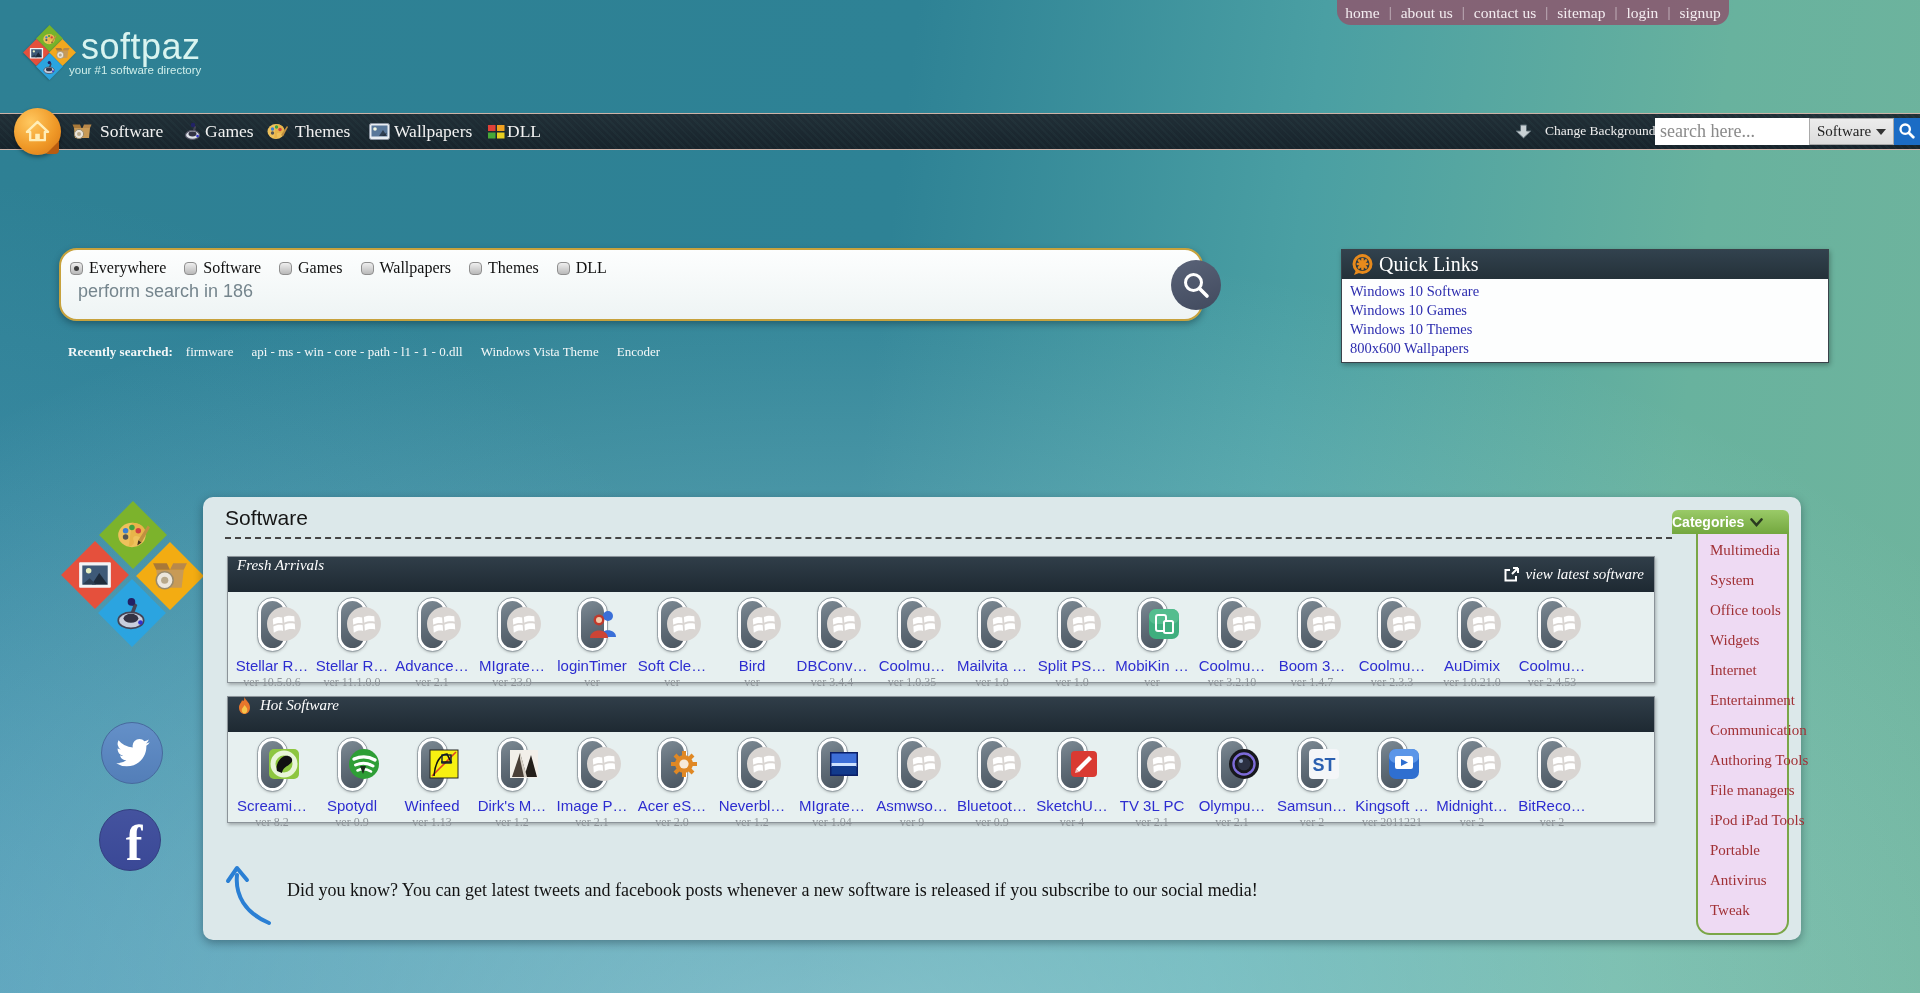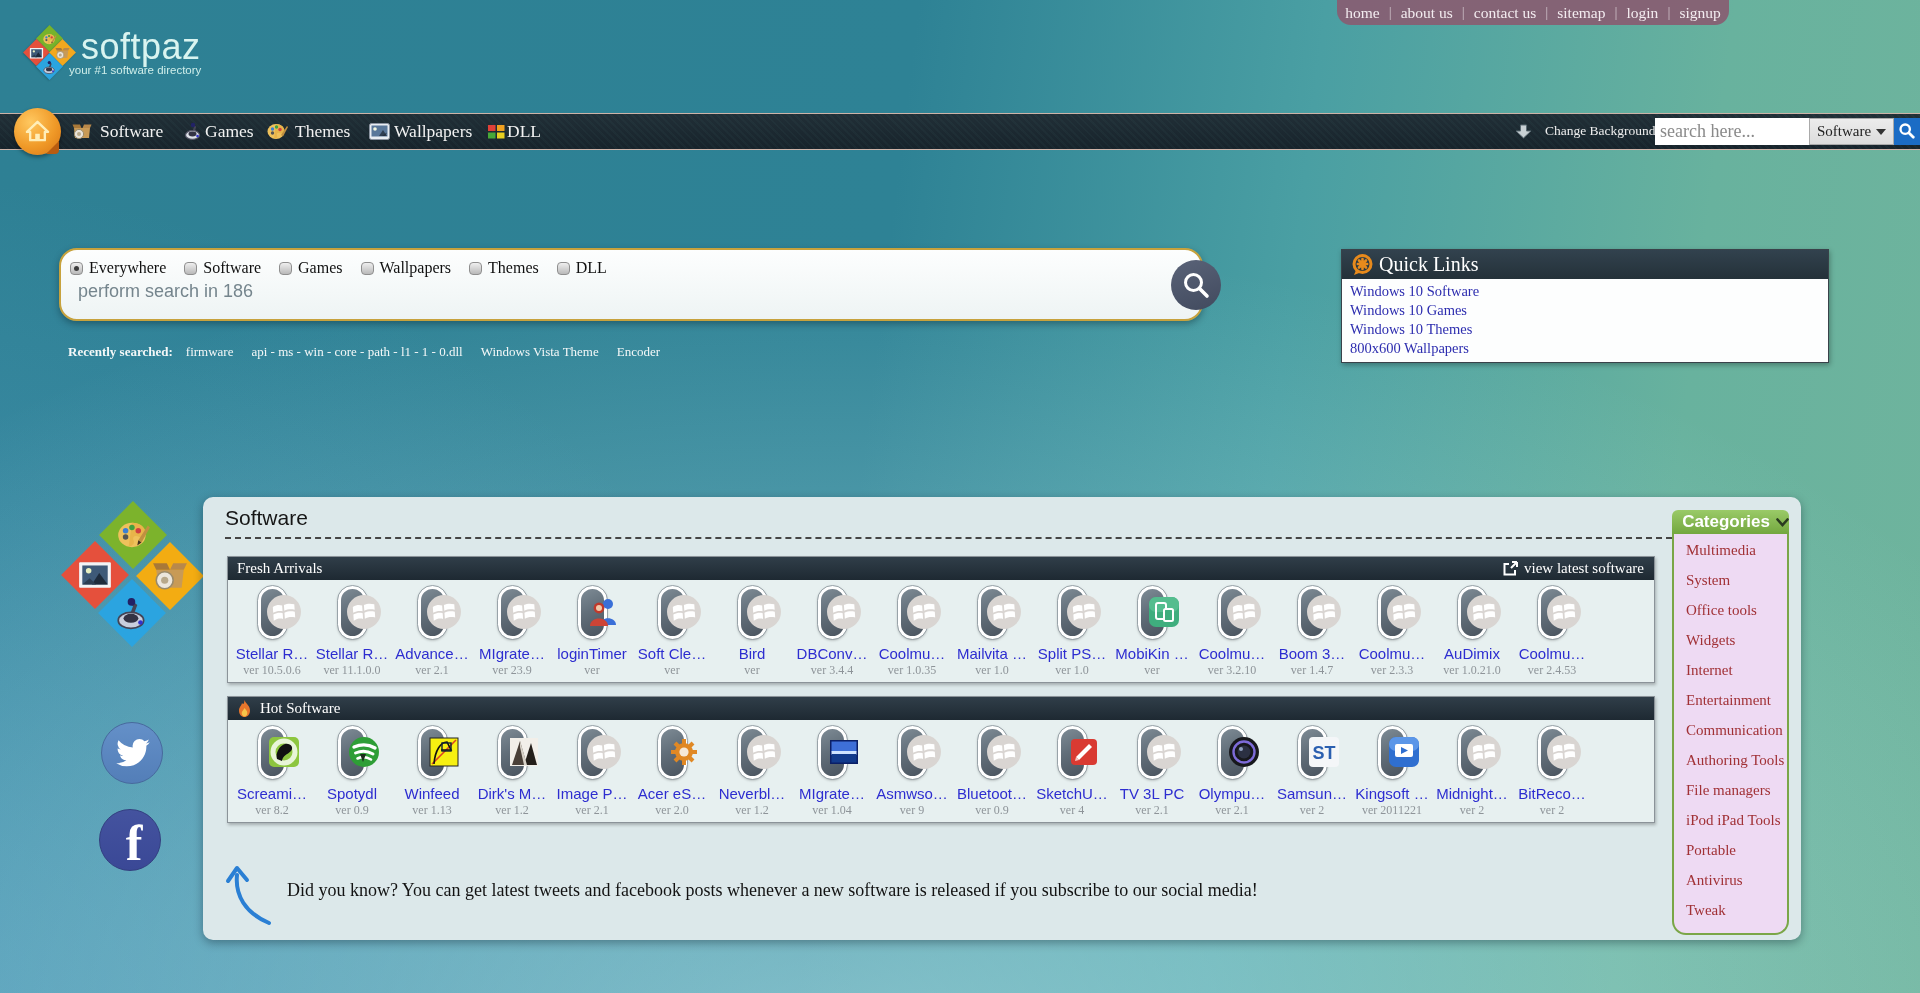--- a/index.html
+++ b/index.html
@@ -89,46 +89,46 @@
 
 
 #panel{position:absolute;left:203px;top:497px;width:1598px;height:443px;border-radius:10px;
  background:#dce8ea;box-shadow:0 3px 10px rgba(0,15,25,0.35);}
 #ptitle{position:absolute;left:22px;top:9px;width:1447px;font-size:21px;color:#161616;
  padding-bottom:7px;border-bottom:2px dashed #454545;}
 .sect{position:absolute;left:24px;width:1428px;height:127px;background:#e7f0f0;
  border:1px solid #8b9399;box-shadow:1px 2px 3px rgba(0,0,0,0.25);}
 #fresh{top:59px;}
 #hot{top:199px;}
-.shead{height:23px;background:linear-gradient(#303e49,#1e2932);color:#fff;
- font-family:"Liberation Serif",serif;font-size:15px;display:flex;align-items:center;
- padding:0 10px 0 9px;}
+.shead{height:35px;background:linear-gradient(#303e49,#1e2932);color:#fff;
+ font-family:"Liberation Serif",serif;font-size:15px;display:flex;
+ padding:0 10px 0 9px;font-style:italic;}
 .shead .right{margin-left:auto;display:flex;align-items:center;font-size:15px;}
 .shead .right svg{margin-right:6px;}
 .row{display:flex;padding-left:4px;padding-top:6px;}
 .cell{width:80px;text-align:center;flex:none;}
 .app{width:29px;height:53px;margin:0 auto;border-radius:15px;
  background:linear-gradient(155deg,#7e8b95 0%,#626f7a 45%,#4a545f 100%);
  border:3.5px solid #fff;outline:1px solid #99a3a9;box-shadow:0 1px 3px rgba(0,0,0,0.35);
  position:relative;}
 .app svg.ic{position:absolute;left:6px;top:6px;width:34px;height:34px;}
 .nm{margin-top:6px;font-size:15px;color:#2d2dd0;white-space:nowrap;}
 .vr{margin-top:1px;font-family:"Liberation Serif",serif;font-size:12px;color:#8e9499;}
 
 #didyou{position:absolute;left:84px;top:383px;font-family:"Liberation Serif",serif;
  font-size:18px;color:#131313;}
 #arrow{position:absolute;left:22px;top:368px;}
 
 
 #cats{position:absolute;left:1672px;top:510px;width:117px;}
 #chead{height:24px;background:linear-gradient(#9aca68,#73a73e);border-radius:6px 6px 0 0;
- color:#fff;font-weight:bold;font-size:17px;display:flex;align-items:center;justify-content:flex-end;}
+ color:#fff;font-weight:bold;font-size:14px;display:flex;align-items:center;justify-content:flex-start;}
 #chead svg{margin-left:6px;}
 #cbody{background:#eedaf3;border:2px solid #7aa647;border-top:none;border-radius:0 0 14px 14px;
- padding:1px 8px 8px 0;}
+ padding:1px 8px 8px 0;margin-left:24px;}
 #cbody li{list-style:none;height:30px;line-height:30px;padding-left:12px;
  font-family:"Liberation Serif",serif;font-size:15px;color:#a13136;white-space:nowrap;}
 </style></head>
 <body>
 <div id="page">
 
  <div id="topnav">
       <span>home</span>
       <i>|</i>
       <span>about us</span>

